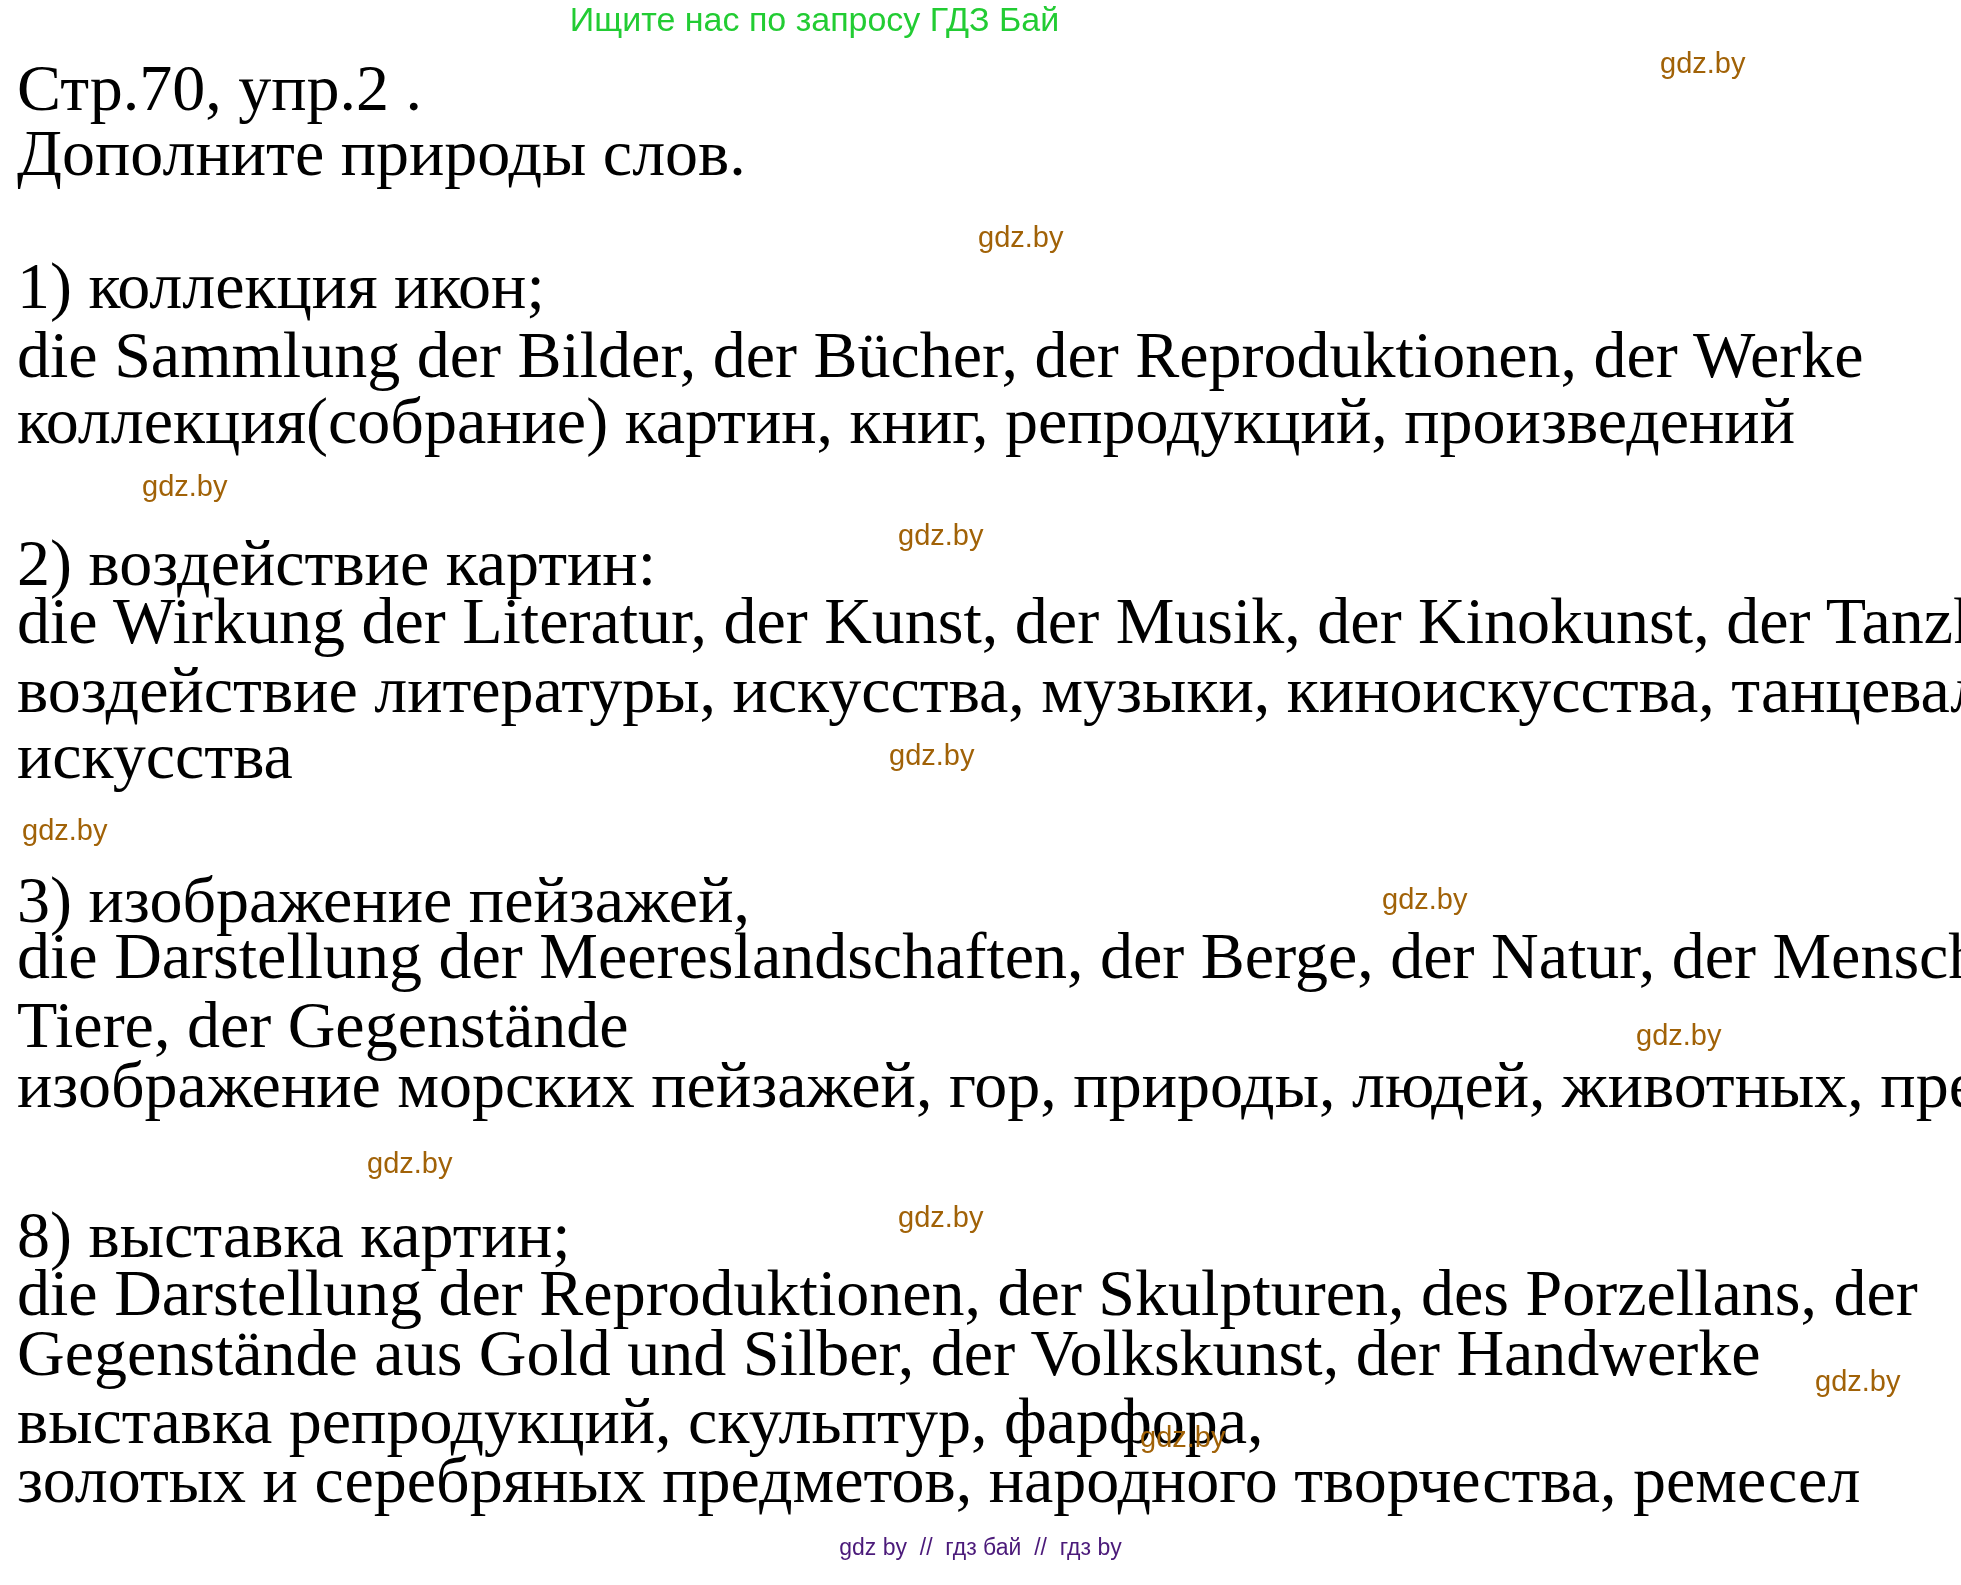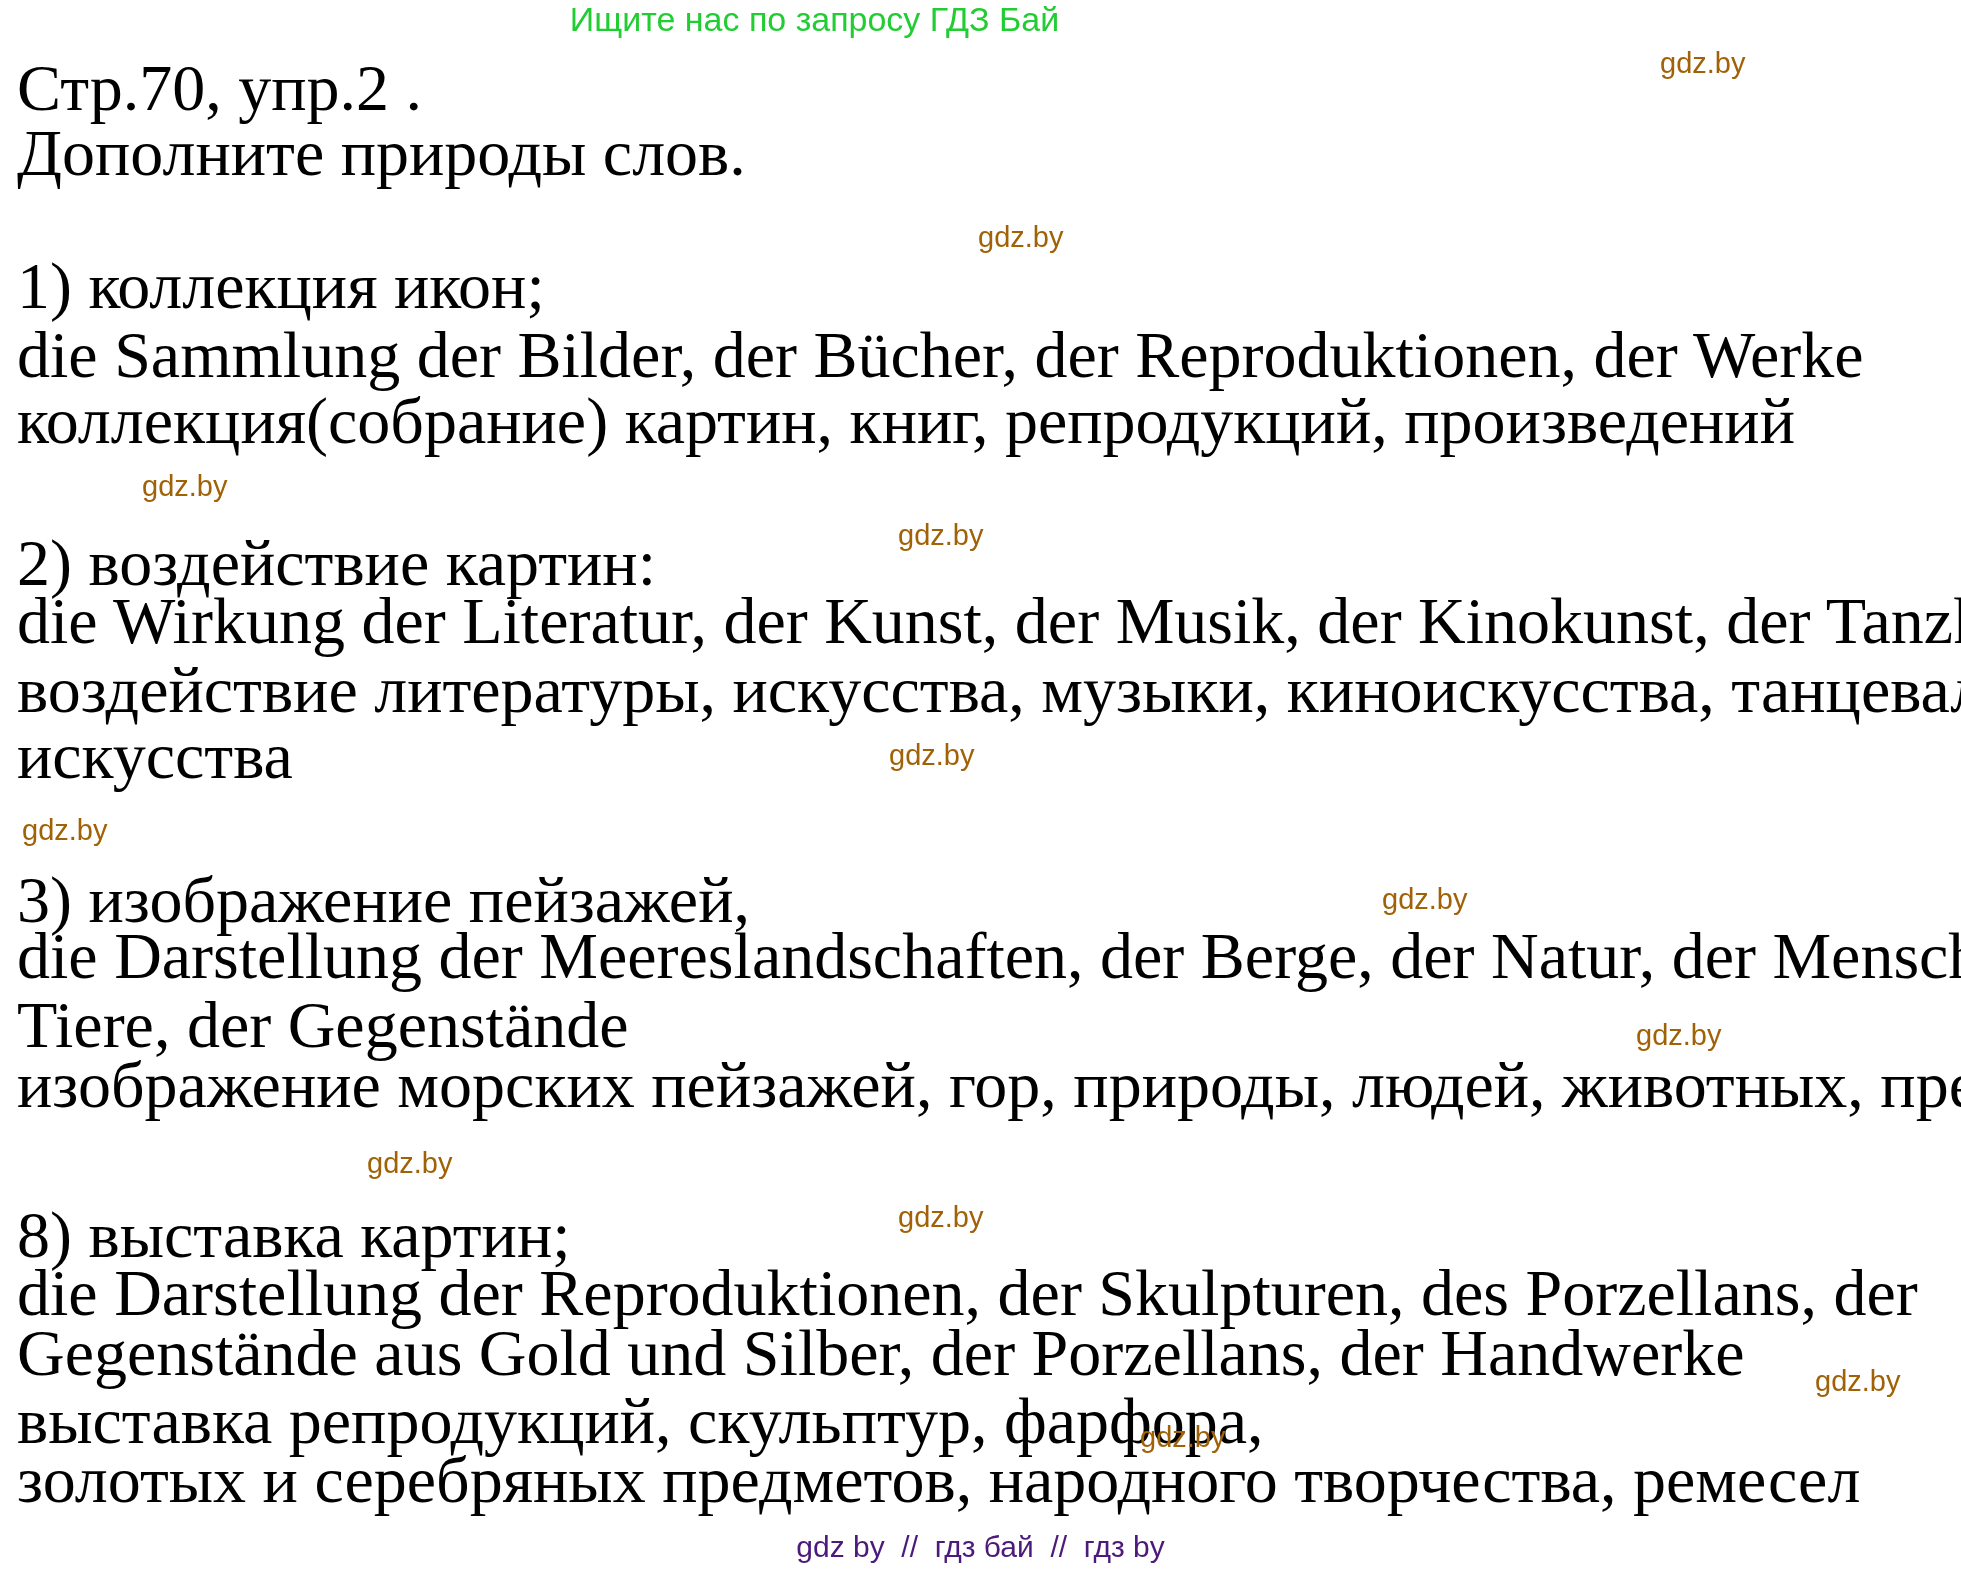--- a/index.html
+++ b/index.html
@@ -4,21 +4,21 @@
 <style>
   html, body { margin: 0; padding: 0; background: #ffffff; }
   body { width: 1961px; height: 1585px; position: relative; overflow: hidden; }
   .banner {
     position: absolute; left: 0; top: 2px; width: 1629px; text-align: center;
     font-family: "Liberation Sans", sans-serif; font-size: 34px; line-height: 34px;
     color: #22cc33;
   }
   .footer {
     position: absolute; left: 0; top: 1530px; width: 1961px; text-align: center;
-    font-family: "Liberation Sans", sans-serif; font-size: 30px; line-height: 34px;
+    font-family: "Liberation Sans", sans-serif; font-size: 23px; line-height: 34px;
     color: #4b1a7a; white-space: pre;
   }
   .line {
     position: absolute; left: 17px;
     font-family: "Liberation Serif", serif; font-size: 66px; line-height: 66px;
     color: #000000; white-space: nowrap;
   }
   .wm {
     position: absolute;
     font-family: "Liberation Sans", sans-serif; font-size: 29px; line-height: 30px;
@@ -49,21 +49,21 @@
 <div>
   <div class="line" style="top:867px">3) изображение пейзажей,</div>
   <div class="line" style="top:923px">die Darstellung der Meereslandschaften, der Berge, der Natur, der Menschen, der</div>
   <div class="line" style="top:992px">Tiere, der Gegenstände</div>
   <div class="line" style="top:1052px">изображение морских пейзажей, гор, природы, людей, животных, предметов</div>
 </div>
 
 <div>
   <div class="line" style="top:1202px">8) выставка картин;</div>
   <div class="line" style="top:1260px">die Darstellung der Reproduktionen, der Skulpturen, des Porzellans, der</div>
-  <div class="line" style="top:1320px">Gegenstände aus Gold und Silber, der Porzellans, der Handwerke</div>
+  <div class="line" style="top:1320px">Gegenstände aus Gold und Silber, der Volkskunst, der Handwerke</div>
   <div class="line" style="top:1388px">выставка репродукций, скульптур, фарфора,</div>
   <div class="line" style="top:1447px">золотых и серебряных предметов, народного творчества, ремесел</div>
 </div>
 
 <div class="wm" style="left:1660px; top:48px">gdz.by</div>
 <div class="wm" style="left:978px;  top:222px">gdz.by</div>
 <div class="wm" style="left:142px;  top:471px">gdz.by</div>
 <div class="wm" style="left:898px;  top:520px">gdz.by</div>
 <div class="wm" style="left:889px;  top:740px">gdz.by</div>
 <div class="wm" style="left:22px;   top:815px">gdz.by</div>

